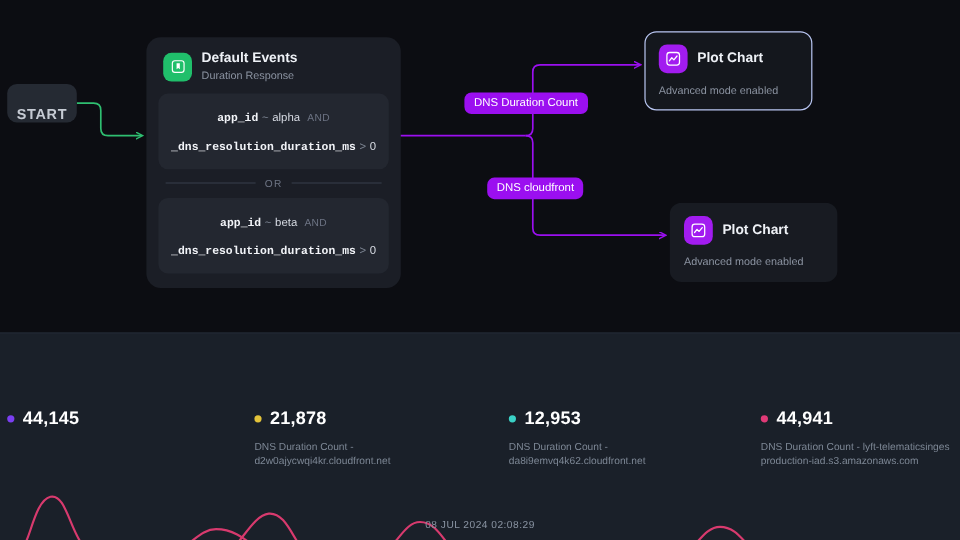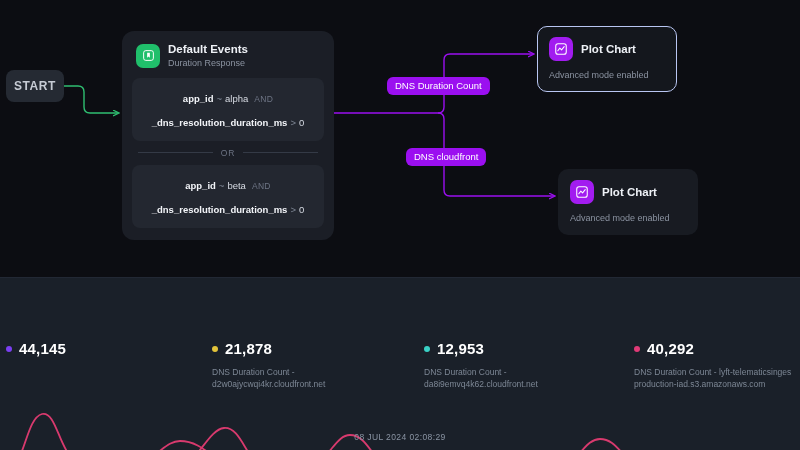--- a/index.html
+++ b/index.html
@@ -18,21 +18,21 @@
     overflow: hidden;
   }
   .edges { position: absolute; left: 0; top: 0; width: 800px; height: 277px; }
 
   
   .start-node {
     position: absolute; left: 6px; top: 70px;
     width: 58px; height: 32px;
     background: #252a33;
     border-radius: 8px;
-    display: flex; align-items: center; justify-content: center;
+    display: flex; align-items: flex-end; justify-content: center;
   }
   .start-node .lbl {
     font-size: 12px; font-weight: 700; letter-spacing: .6px;
     color: #c6cbd4;
   }
 
   
   .cond-group {
     position: absolute; left: 122px; top: 31px;
     width: 212px;
@@ -51,21 +51,21 @@
   .cond-head .txt { line-height: 1.15; min-width: 0; }
   .cond-head .title { font-size: 11.5px; font-weight: 700; color: #eef1f6; }
   .cond-head .sub { font-size: 9px; color: #8b93a1; margin-top: 2px; }
 
   .cond-block {
     background: #232730;
     border-radius: 8px;
     padding: 7px 9px 8px 9px;
   }
   .cond-line { text-align: center; padding: 3px 0; white-space: nowrap; }
-  .cond-line .k { font-size: 9.5px; font-weight: 700; color: #f2f4f8; }
+  .cond-line .k { font-size: 9.5px; font-weight: 700; color: #f2f4f8; font-family: Liberation Mono, monospace; }
   .cond-line .op { font-size: 9.5px; color: #7f8795; margin: 0 3px; }
   .cond-line .v { font-size: 9.5px; color: #d7dbe3; }
   .cond-line .and { font-size: 8.5px; color: #6d7484; margin-left: 6px; letter-spacing: .3px; }
   .cond-line .k.long { font-size: 9.5px; }
 
   .or-sep { display: flex; align-items: center; gap: 8px; padding: 7px 6px; }
   .or-sep .rule { flex: 1; height: 1px; background: #343a46; }
   .or-sep .or { font-size: 8.5px; color: #6d7484; letter-spacing: 1px; }
 
   
@@ -261,21 +261,21 @@
           <span class="dot" style="background:#3ad1c6"></span>
           <span class="num">12,953</span>
         </div>
         <div class="desc">DNS Duration Count -
 da8i9emvq4k62.cloudfront.net</div>
       </div>
 
       <div class="stat s4">
         <div class="top">
           <span class="dot" style="background:#e03a77"></span>
-          <span class="num">40,292</span>
+          <span class="num">44,941</span>
         </div>
         <div class="desc">DNS Duration Count - lyft-telematicsinges
 production-iad.s3.amazonaws.com</div>
       </div>
     </div>
 
     <svg class="spark" viewBox="0 0 800 55" xmlns="http://www.w3.org/2000/svg" preserveAspectRatio="none">
       <path d="M20,60 C26,50 30,22 42,19 C54,16 58,44 68,58" fill="none" stroke="#d83a6e" stroke-width="1.8"></path>
       <path d="M150,62 C160,58 168,46 180,46 C196,46 206,56 214,62" fill="none" stroke="#d83a6e" stroke-width="1.8"></path>
       <path d="M196,60 C206,48 214,34 224,33 C236,32 242,48 250,60" fill="none" stroke="#d83a6e" stroke-width="1.8"></path>

